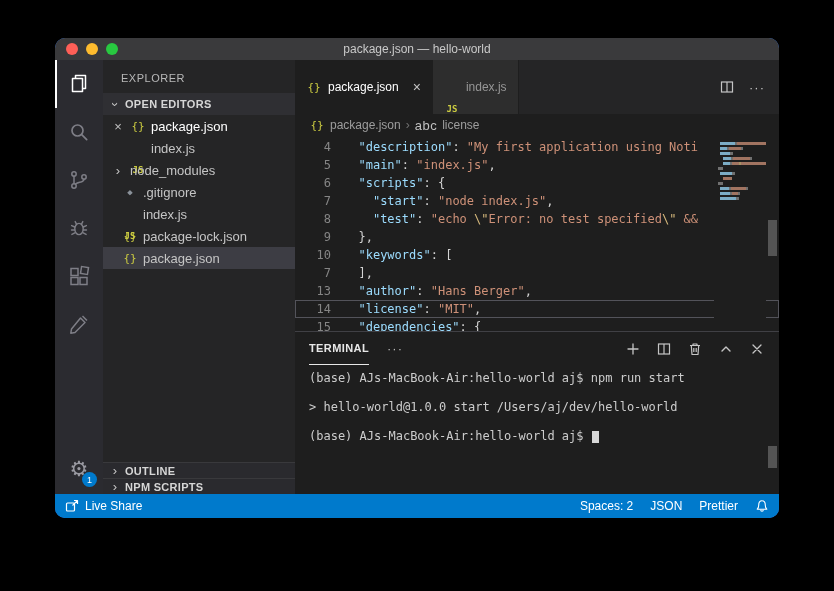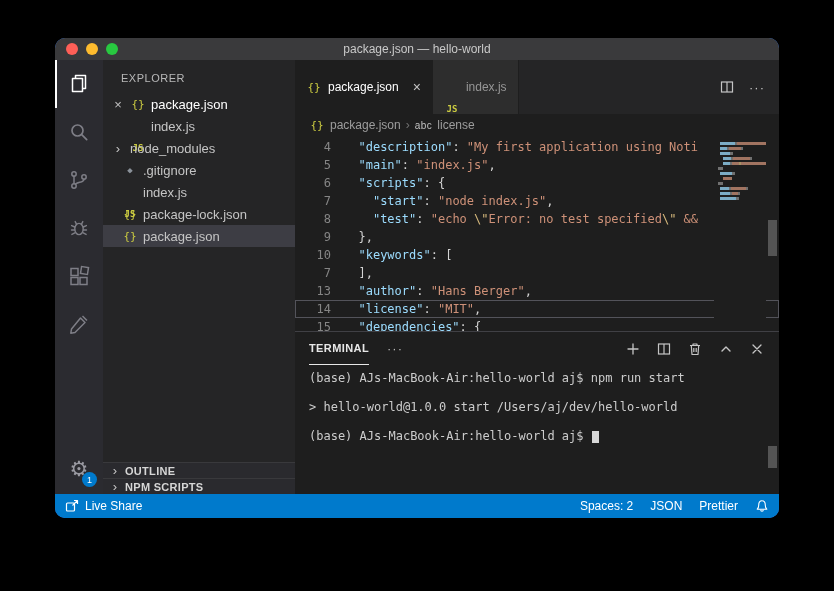--- a/index.html
+++ b/index.html
@@ -56,21 +56,21 @@
   .tabbar { flex: 0 0 33px; background: #252526; display: flex; align-items: stretch; }
   .tabs { display: flex; }
   .tab { display: flex; align-items: center; gap: 6px; padding: 0 11px; font-size: 12px; color: #969696; background: #2d2d2d; border-right: 1px solid #1e1e1e; }
   .tab.active { background: #1e1e1e; color: #ffffff; }
   .tab-close { margin-left: 8px; color: #c5c5c5; font-size: 14px; }
   .tab-actions { margin-left: auto; display: flex; align-items: center; gap: 14px; padding: 0 14px; color: #c5c5c5; }
   .dots { letter-spacing: 1px; font-size: 13px; }
   .breadcrumbs { flex: 0 0 22px; display: flex; align-items: center; gap: 5px; padding-left: 14px; font-size: 12px; color: #9d9d9d; }
   .bc-item { display: flex; align-items: center; gap: 5px; }
   .bc-sep { color: #707070; font-size: 12px; }
-  .bc-abc { font-size: 10px; color: #c0c0c0; letter-spacing: .5px; }
+  .bc-abc { font-size: 13px; color: #c0c0c0; letter-spacing: .5px; }
   
   .code-area { flex: 1; position: relative; font-family: "DejaVu Sans Mono", "Liberation Mono", monospace; font-size: 12px; overflow: hidden; padding-top: 2px; }
   .code-line { display: flex; height: 18px; line-height: 18px; align-items: center; }
   .code-line.current { outline: 1px solid #53535a; outline-offset: -1px; }
   .ln { flex: 0 0 36px; text-align: right; color: #858585; }
   .lc { white-space: pre; margin-left: 13px; }
   .tk-k { color: #9cdcfe; } .tk-s { color: #ce9178; } .tk-p { color: #d4d4d4; } .tk-e { color: #d7ba7d; }
   .minimap { position: absolute; top: 0; right: 13px; width: 52px; bottom: 0; background: #1e1e1e; padding: 6px 2px 0 4px; overflow: hidden; }
   .mm-line { height: 3px; margin-bottom: 2px; display: flex; }
   .mm-tok { height: 3px; flex: 0 0 auto; }
@@ -165,20 +165,24 @@
       </div>
       <div class="ab-spacer"></div>
       <div class="ab-settings">
         <span class="gear">⚙</span>
         <span class="badge">1</span>
       </div>
     </nav>
 
     <aside class="sidebar">
       <div class="sb-title">EXPLORER</div>
+      <div class="sec-header">
+        <span class="chev expanded">›</span>
+        <span>OPEN EDITORS</span>
+      </div>
       <div>
           <div class="sb-row active-ed">
             <span class="close-x">×</span>
             <span class="fi fi-json">{}</span>
             <span class="lbl">package.json</span>
           </div>
           <div class="sb-row">
             <span class="close-x"></span>
             <span class="fi fi-js">JS</span>
             <span class="lbl">index.js</span>

